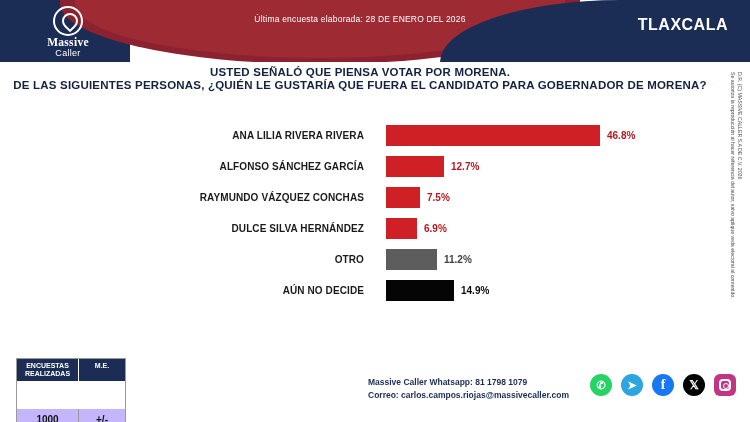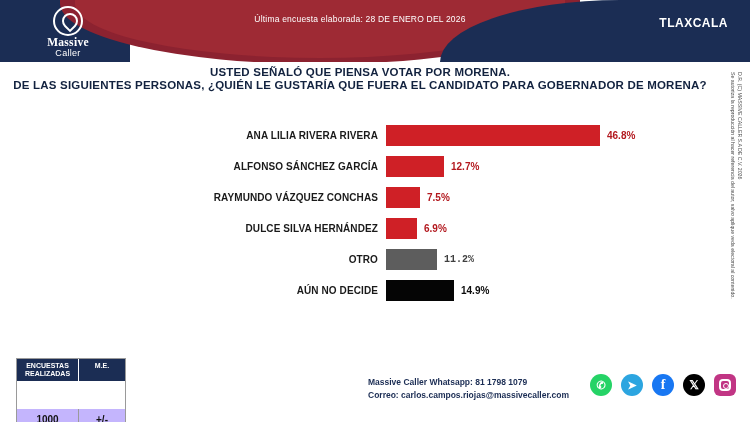--- a/index.html
+++ b/index.html
@@ -58,21 +58,21 @@
     width: 380px;
     text-align: center;
     color: #ffffff;
     font-size: 8.5px;
     letter-spacing: 0.2px;
   }
   .hdr-state {
     position: absolute;
     right: 22px; top: 16px;
     color: #ffffff;
-    font-size: 12px;
+    font-size: 16px;
     font-weight: bold;
     letter-spacing: 0.5px;
   }
 
   
   .logo {
     position: absolute;
     left: 18px; top: 6px;
     width: 100px; height: 52px;
     color: #ffffff;
@@ -135,21 +135,21 @@
   }
   .row {
     display: flex;
     align-items: center;
     height: 22px;
     margin-bottom: 9px;
   }
   .row-label {
     width: 386px;
     text-align: right;
-    padding-right: 8px;
+    padding-right: 22px;
     font-size: 10px;
     font-weight: bold;
     color: #1a1a1a;
     letter-spacing: 0.1px;
   }
   .bar-wrap {
     display: flex;
     align-items: center;
     flex: 1;
   }
@@ -159,21 +159,21 @@
   }
   .bar.grey { background: #5d5d5d; }
   .bar.black { background: #050505; }
   .bar-val {
     margin-left: 7px;
     font-size: 10px;
     font-weight: bold;
     color: #b3191f;
     white-space: nowrap;
   }
-  .bar-val.grey { color: #3f3f3f; font-family: Liberation Mono, monospace; }
+  .bar-val.grey { color: #3f3f3f; }
   .bar-val.black { color: #0b0b0b; }
 
   
   .side-text {
     position: absolute;
     right: 2px; top: 72px;
     width: 16px; height: 290px;
     font-size: 5.2px;
     color: #4a4a4a;
     line-height: 7px;

